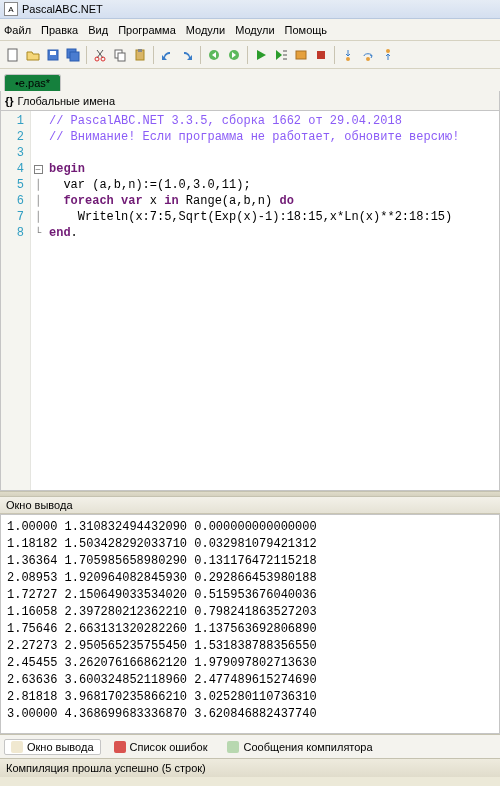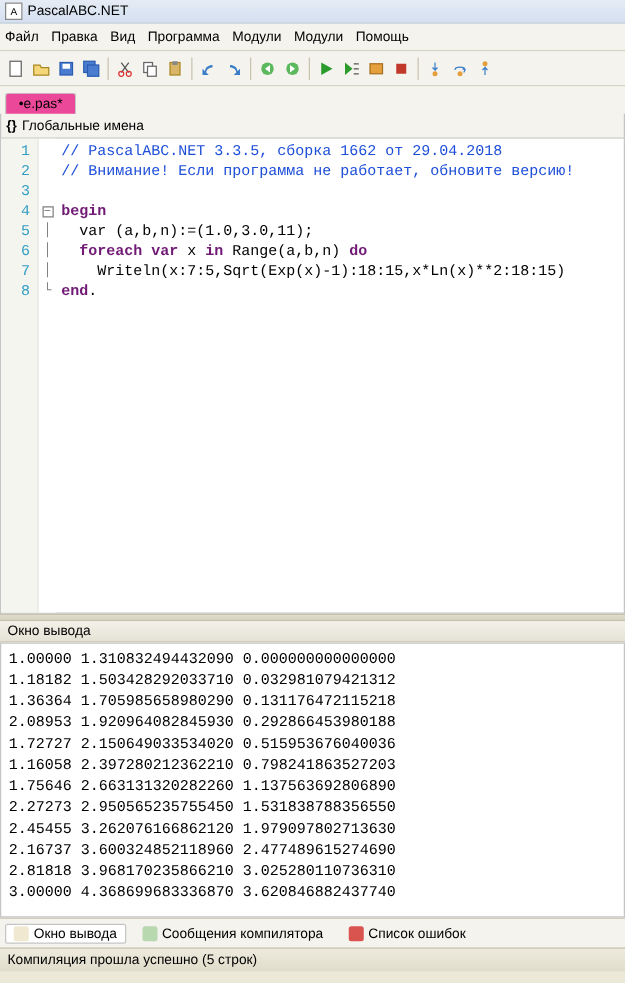--- a/index.html
+++ b/index.html
@@ -60,21 +60,21 @@
 }
 .tsep { width: 1px; height: 18px; background: #c9c4b2; margin: 0 2px; }
 .tabbar {
   background: #f4f3ee;
   height: 22px;
   display: flex;
   align-items: end;
   padding: 0 4px;
 }
 .tab {
-  background: #ec4899;
+  background: #15803d;
   border: 1px solid #c5c5c5;
   border-bottom: none;
   padding: 2px 10px;
   border-radius: 3px 3px 0 0;
   font-size: 11px;
 }
 .scope-bar {
   background: #f4f3ee;
   border: 1px solid #c5c5c5;
   border-top: none;
@@ -125,21 +125,21 @@
   line-height: 7px;
 }
 .code {
   flex: 1;
   font-family: Consolas, "Courier New", monospace;
   font-size: 12px;
   padding: 2px 4px;
   line-height: 16px;
   white-space: pre;
 }
-.cmt { color: #1d4ed8; }
+.cmt { color: #8b5cf6; }
 .kw { font-weight: bold; color: #701a75; }
 .splitter {
   height: 6px;
   background: linear-gradient(#e0dcca, #d6d2c0);
   border-top: 1px solid #c5c2b0;
   border-bottom: 1px solid #c5c2b0;
   cursor: ns-resize;
 }
 .output-title {
   background: linear-gradient(#f3f1e9, #e5e2d5);
@@ -364,34 +364,34 @@
 <div class="output-title">Окно вывода</div>
 <div class="output"><span>1.00000 1.310832494432090 0.000000000000000</span>
 <span>1.18182 1.503428292033710 0.032981079421312</span>
 <span>1.36364 1.705985658980290 0.131176472115218</span>
 <span>2.08953 1.920964082845930 0.292866453980188</span>
 <span>1.72727 2.150649033534020 0.515953676040036</span>
 <span>1.16058 2.397280212362210 0.798241863527203</span>
 <span>1.75646 2.663131320282260 1.137563692806890</span>
 <span>2.27273 2.950565235755450 1.531838788356550</span>
 <span>2.45455 3.262076166862120 1.979097802713630</span>
-<span>2.16737 3.600324852118960 2.477489615274690</span>
+<span>2.63636 3.600324852118960 2.477489615274690</span>
 <span>2.81818 3.968170235866210 3.025280110736310</span>
 <span>3.00000 4.368699683336870 3.620846882437740</span></div>
 
 <div class="bottom-tabs">
   <div class="btab active">
     <span class="btab-icon" style="background:#f0e8d0"></span>
     <span>Окно вывода</span>
   </div>
   <div class="btab">
+    <span class="btab-icon" style="background:#d9534f"></span>
+    <span>Список ошибок</span>
+  </div>
+  <div class="btab">
     <span class="btab-icon" style="background:#b8d8b0"></span>
     <span>Сообщения компилятора</span>
   </div>
-  <div class="btab">
-    <span class="btab-icon" style="background:#d9534f"></span>
-    <span>Список ошибок</span>
-  </div>
 </div>
 
 <div class="statusbar">
   <span>Компиляция прошла успешно (5 строк)</span>
 </div>
 
 </body></html>

